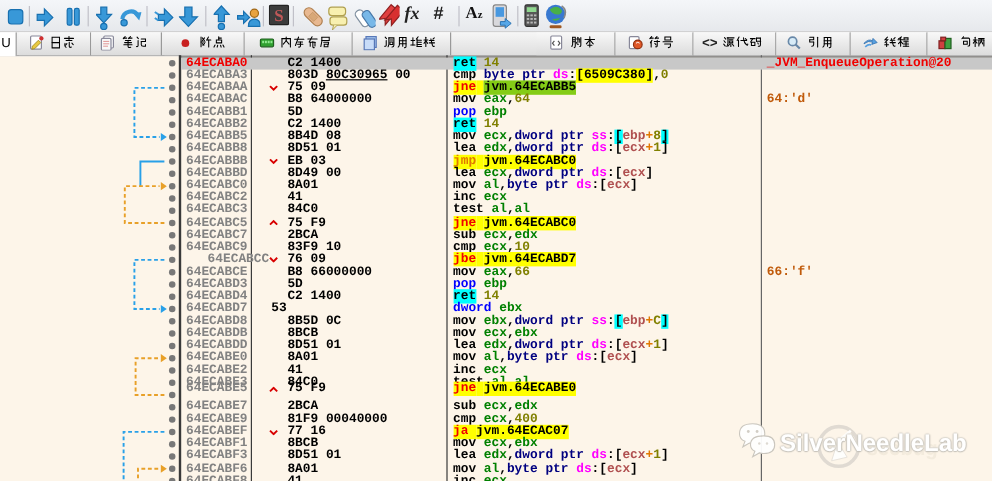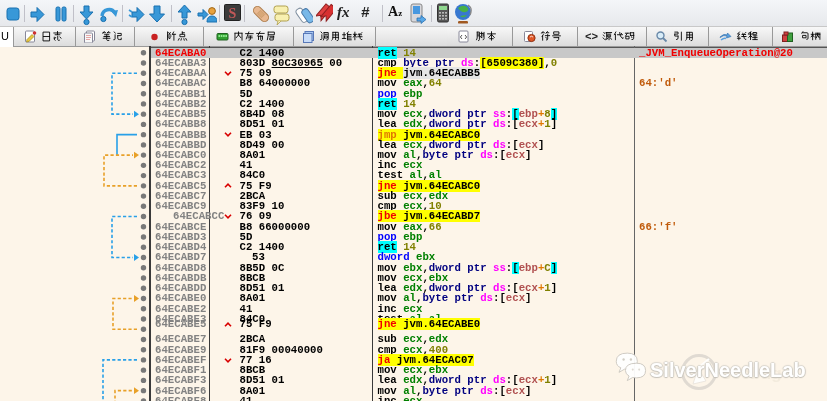--- a/index.html
+++ b/index.html
@@ -441,21 +441,21 @@
     <circle cx="143.5" cy="354.88" r="2.7" fill="#787878"></circle>
   </svg>
 <div class="colline" style="left:149px;width:2px"></div>
 <div class="colline" style="left:209px;width:1px"></div>
 <div class="colline" style="left:372px;width:1px"></div>
 <div class="colline" style="left:634px;width:1px;background:#666"></div>
 <div class="row" style="top:47.6px"><div style="position:absolute;left:151px;top:0;width:676px;height:10.6px;background:#c8c8c8"></div><div class="cell" style="left:155px;color:#f00000">64ECABA0</div><div class="cell" style="left:239.5px;color:#000">C2&nbsp;1400</div><div class="cell" style="left:377.5px"><span style="color:#000000;background:#00ffff;">ret</span><span style="color:#000000;">&nbsp;</span><span style="color:#808000;">14</span></div><div class="cell" style="left:639px;color:#f00000">_JVM_EnqueueOperation@20</div></div>
 <div class="row" style="top:57.84px"><div class="cell" style="left:155px;color:#828282">64ECABA3</div><div class="cell" style="left:239.5px;color:#000">803D&nbsp;<span style="text-decoration:underline">80C30965</span>&nbsp;00</div><div class="cell" style="left:377.5px"><span style="color:#000000;">cmp</span><span style="color:#000000;">&nbsp;</span><span style="color:#000080;">byte&nbsp;ptr</span><span style="color:#000000;">&nbsp;</span><span style="color:#ff00ff;">ds</span><span style="color:#000000;">:</span><span style="color:#000000;background:#ffff00;">[6509C380]</span><span style="color:#000000;">,</span><span style="color:#808000;">0</span></div></div>
 <div class="row" style="top:68.08px"><div class="cell" style="left:155px;color:#828282">64ECABAA</div><svg class="cell" style="left:224px;top:2.6px" width="8" height="5">
       <path d="M1,0.8 l3,3 3,-3" fill="none" stroke="#d80000" stroke-width="1.6"></path>
-    </svg><div class="cell" style="left:239.5px;color:#000">75&nbsp;09</div><div class="cell" style="left:377.5px"><span style="color:#f00000;background:#ffff00;">jne</span><span style="color:#000000;background:#ffff00;">&nbsp;</span><span style="color:#000000;background:#e5e5e5;">jvm.64ECABB5</span></div></div>
+    </svg><div class="cell" style="left:239.5px;color:#000">75&nbsp;09</div><div class="cell" style="left:377.5px"><span style="color:#f00000;background:#ffff00;">jne</span><span style="color:#000000;background:#ffff00;">&nbsp;</span><span style="color:#000000;background:#84cc16;">jvm.64ECABB5</span></div></div>
 <div class="row" style="top:78.32px"><div class="cell" style="left:155px;color:#828282">64ECABAC</div><div class="cell" style="left:239.5px;color:#000">B8&nbsp;64000000</div><div class="cell" style="left:377.5px"><span style="color:#000000;">mov</span><span style="color:#000000;">&nbsp;</span><span style="color:#008000;">eax</span><span style="color:#000000;">,</span><span style="color:#808000;">64</span></div><div class="cell" style="left:639px;color:#c05a0a">64:'d'</div></div>
 <div class="row" style="top:88.56px"><div class="cell" style="left:155px;color:#828282">64ECABB1</div><div class="cell" style="left:239.5px;color:#000">5D</div><div class="cell" style="left:377.5px"><span style="color:#0000ff;">pop</span><span style="color:#000000;">&nbsp;</span><span style="color:#008000;">ebp</span></div></div>
 <div class="row" style="top:98.8px"><div class="cell" style="left:155px;color:#828282">64ECABB2</div><div class="cell" style="left:239.5px;color:#000">C2&nbsp;1400</div><div class="cell" style="left:377.5px"><span style="color:#000000;background:#00ffff;">ret</span><span style="color:#000000;">&nbsp;</span><span style="color:#808000;">14</span></div></div>
 <div class="row" style="top:109.04px"><div class="cell" style="left:155px;color:#828282">64ECABB5</div><div class="cell" style="left:239.5px;color:#000">8B4D&nbsp;08</div><div class="cell" style="left:377.5px"><span style="color:#000000;">mov</span><span style="color:#000000;">&nbsp;</span><span style="color:#008000;">ecx</span><span style="color:#000000;">,</span><span style="color:#000080;">dword&nbsp;ptr</span><span style="color:#000000;">&nbsp;</span><span style="color:#ff00ff;">ss</span><span style="color:#000000;">:</span><span style="color:#000000;background:#00ffff;">[</span><span style="color:#b05050;">ebp</span><span style="color:#e07800;">+</span><span style="color:#808000;">8</span><span style="color:#000000;background:#00ffff;">]</span></div></div>
 <div class="row" style="top:119.28px"><div class="cell" style="left:155px;color:#828282">64ECABB8</div><div class="cell" style="left:239.5px;color:#000">8D51&nbsp;01</div><div class="cell" style="left:377.5px"><span style="color:#000000;">lea</span><span style="color:#000000;">&nbsp;</span><span style="color:#008000;">edx</span><span style="color:#000000;">,</span><span style="color:#000080;">dword&nbsp;ptr</span><span style="color:#000000;">&nbsp;</span><span style="color:#ff00ff;">ds</span><span style="color:#000000;">:</span><span style="color:#000000;">[</span><span style="color:#b05050;">ecx</span><span style="color:#e07800;">+</span><span style="color:#808000;">1</span><span style="color:#000000;">]</span></div></div>
 <div class="row" style="top:129.52px"><div class="cell" style="left:155px;color:#828282">64ECABBB</div><svg class="cell" style="left:224px;top:2.6px" width="8" height="5">
       <path d="M1,0.8 l3,3 3,-3" fill="none" stroke="#d80000" stroke-width="1.6"></path>
     </svg><div class="cell" style="left:239.5px;color:#000">EB&nbsp;03</div><div class="cell" style="left:377.5px"><span style="color:#e07800;background:#ffff00;">jmp</span><span style="color:#000000;background:#ffff00;">&nbsp;</span><span style="color:#000000;background:#ffff00;">jvm.64ECABC0</span></div></div>
 <div class="row" style="top:139.76px"><div class="cell" style="left:155px;color:#828282">64ECABBD</div><div class="cell" style="left:239.5px;color:#000">8D49&nbsp;00</div><div class="cell" style="left:377.5px"><span style="color:#000000;">lea</span><span style="color:#000000;">&nbsp;</span><span style="color:#008000;">ecx</span><span style="color:#000000;">,</span><span style="color:#000080;">dword&nbsp;ptr</span><span style="color:#000000;">&nbsp;</span><span style="color:#ff00ff;">ds</span><span style="color:#000000;">:</span><span style="color:#000000;">[</span><span style="color:#b05050;">ecx</span><span style="color:#000000;">]</span></div></div>
 <div class="row" style="top:150px"><div class="cell" style="left:155px;color:#828282">64ECABC0</div><div class="cell" style="left:239.5px;color:#000">8A01</div><div class="cell" style="left:377.5px"><span style="color:#000000;">mov</span><span style="color:#000000;">&nbsp;</span><span style="color:#008000;">al</span><span style="color:#000000;">,</span><span style="color:#000080;">byte&nbsp;ptr</span><span style="color:#000000;">&nbsp;</span><span style="color:#ff00ff;">ds</span><span style="color:#000000;">:</span><span style="color:#000000;">[</span><span style="color:#b05050;">ecx</span><span style="color:#000000;">]</span></div></div>
@@ -465,21 +465,21 @@
       <path d="M1,4.2 l3,-3 3,3" fill="none" stroke="#d80000" stroke-width="1.6"></path>
     </svg><div class="cell" style="left:239.5px;color:#000">75&nbsp;F9</div><div class="cell" style="left:377.5px"><span style="color:#f00000;background:#ffff00;">jne</span><span style="color:#000000;background:#ffff00;">&nbsp;</span><span style="color:#000000;background:#ffff00;">jvm.64ECABC0</span></div></div>
 <div class="row" style="top:190.96px"><div class="cell" style="left:155px;color:#828282">64ECABC7</div><div class="cell" style="left:239.5px;color:#000">2BCA</div><div class="cell" style="left:377.5px"><span style="color:#000000;">sub</span><span style="color:#000000;">&nbsp;</span><span style="color:#008000;">ecx</span><span style="color:#000000;">,</span><span style="color:#008000;">edx</span></div></div>
 <div class="row" style="top:201.2px"><div class="cell" style="left:155px;color:#828282">64ECABC9</div><div class="cell" style="left:239.5px;color:#000">83F9&nbsp;10</div><div class="cell" style="left:377.5px"><span style="color:#000000;">cmp</span><span style="color:#000000;">&nbsp;</span><span style="color:#008000;">ecx</span><span style="color:#000000;">,</span><span style="color:#808000;">10</span></div></div>
 <div class="row" style="top:211.44px"><div class="cell" style="left:173px;color:#828282">64ECABCC</div><svg class="cell" style="left:224px;top:2.6px" width="8" height="5">
       <path d="M1,0.8 l3,3 3,-3" fill="none" stroke="#d80000" stroke-width="1.6"></path>
     </svg><div class="cell" style="left:239.5px;color:#000">76&nbsp;09</div><div class="cell" style="left:377.5px"><span style="color:#f00000;background:#ffff00;">jbe</span><span style="color:#000000;background:#ffff00;">&nbsp;</span><span style="color:#000000;background:#ffff00;">jvm.64ECABD7</span></div></div>
 <div class="row" style="top:221.68px"><div class="cell" style="left:155px;color:#828282">64ECABCE</div><div class="cell" style="left:239.5px;color:#000">B8&nbsp;66000000</div><div class="cell" style="left:377.5px"><span style="color:#000000;">mov</span><span style="color:#000000;">&nbsp;</span><span style="color:#008000;">eax</span><span style="color:#000000;">,</span><span style="color:#808000;">66</span></div><div class="cell" style="left:639px;color:#c05a0a">66:'f'</div></div>
 <div class="row" style="top:231.92px"><div class="cell" style="left:155px;color:#828282">64ECABD3</div><div class="cell" style="left:239.5px;color:#000">5D</div><div class="cell" style="left:377.5px"><span style="color:#0000ff;">pop</span><span style="color:#000000;">&nbsp;</span><span style="color:#008000;">ebp</span></div></div>
 <div class="row" style="top:242.16px"><div class="cell" style="left:155px;color:#828282">64ECABD4</div><div class="cell" style="left:239.5px;color:#000">C2&nbsp;1400</div><div class="cell" style="left:377.5px"><span style="color:#000000;background:#00ffff;">ret</span><span style="color:#000000;">&nbsp;</span><span style="color:#808000;">14</span></div></div>
-<div class="row" style="top:252.4px"><div class="cell" style="left:155px;color:#828282">64ECABD7</div><div class="cell" style="left:252px;color:#000">53</div><div class="cell" style="left:377.5px"><span style="color:#0000ff;">dword</span><span style="color:#000000;">&nbsp;</span><span style="color:#008000;">ebx</span></div></div>
+<div class="row" style="top:252.4px"><div class="cell" style="left:155px;color:#828282">64ECABD7</div><div class="cell" style="left:226px;color:#000">53</div><div class="cell" style="left:377.5px"><span style="color:#0000ff;">dword</span><span style="color:#000000;">&nbsp;</span><span style="color:#008000;">ebx</span></div></div>
 <div class="row" style="top:262.64px"><div class="cell" style="left:155px;color:#828282">64ECABD8</div><div class="cell" style="left:239.5px;color:#000">8B5D&nbsp;0C</div><div class="cell" style="left:377.5px"><span style="color:#000000;">mov</span><span style="color:#000000;">&nbsp;</span><span style="color:#008000;">ebx</span><span style="color:#000000;">,</span><span style="color:#000080;">dword&nbsp;ptr</span><span style="color:#000000;">&nbsp;</span><span style="color:#ff00ff;">ss</span><span style="color:#000000;">:</span><span style="color:#000000;background:#00ffff;">[</span><span style="color:#b05050;">ebp</span><span style="color:#e07800;">+</span><span style="color:#808000;">C</span><span style="color:#000000;background:#00ffff;">]</span></div></div>
 <div class="row" style="top:272.88px"><div class="cell" style="left:155px;color:#828282">64ECABDB</div><div class="cell" style="left:239.5px;color:#000">8BCB</div><div class="cell" style="left:377.5px"><span style="color:#000000;">mov</span><span style="color:#000000;">&nbsp;</span><span style="color:#008000;">ecx</span><span style="color:#000000;">,</span><span style="color:#008000;">ebx</span></div></div>
 <div class="row" style="top:283.12px"><div class="cell" style="left:155px;color:#828282">64ECABDD</div><div class="cell" style="left:239.5px;color:#000">8D51&nbsp;01</div><div class="cell" style="left:377.5px"><span style="color:#000000;">lea</span><span style="color:#000000;">&nbsp;</span><span style="color:#008000;">edx</span><span style="color:#000000;">,</span><span style="color:#000080;">dword&nbsp;ptr</span><span style="color:#000000;">&nbsp;</span><span style="color:#ff00ff;">ds</span><span style="color:#000000;">:</span><span style="color:#000000;">[</span><span style="color:#b05050;">ecx</span><span style="color:#e07800;">+</span><span style="color:#808000;">1</span><span style="color:#000000;">]</span></div></div>
 <div class="row" style="top:293.36px"><div class="cell" style="left:155px;color:#828282">64ECABE0</div><div class="cell" style="left:239.5px;color:#000">8A01</div><div class="cell" style="left:377.5px"><span style="color:#000000;">mov</span><span style="color:#000000;">&nbsp;</span><span style="color:#008000;">al</span><span style="color:#000000;">,</span><span style="color:#000080;">byte&nbsp;ptr</span><span style="color:#000000;">&nbsp;</span><span style="color:#ff00ff;">ds</span><span style="color:#000000;">:</span><span style="color:#000000;">[</span><span style="color:#b05050;">ecx</span><span style="color:#000000;">]</span></div></div>
 <div class="row" style="top:303.6px"><div class="cell" style="left:155px;color:#828282">64ECABE2</div><div class="cell" style="left:239.5px;color:#000">41</div><div class="cell" style="left:377.5px"><span style="color:#000000;">inc</span><span style="color:#000000;">&nbsp;</span><span style="color:#008000;">ecx</span></div></div>
 <div class="row" style="top:313.84px"><div class="cell" style="left:155px;color:#828282">64ECABE3</div><div class="cell" style="left:239.5px;color:#000">84C0</div><div class="cell" style="left:377.5px"><span style="color:#000000;">test</span><span style="color:#000000;">&nbsp;</span><span style="color:#008000;">al</span><span style="color:#000000;">,</span><span style="color:#008000;">al</span></div></div>
 <div class="row" style="top:319px"><div class="cell" style="left:155px;color:#828282">64ECABE5</div><svg class="cell" style="left:224px;top:2.6px" width="8" height="5">
       <path d="M1,4.2 l3,-3 3,3" fill="none" stroke="#d80000" stroke-width="1.6"></path>
     </svg><div class="cell" style="left:239.5px;color:#000">75&nbsp;F9</div><div class="cell" style="left:377.5px"><span style="color:#f00000;background:#ffff00;">jne</span><span style="color:#000000;background:#ffff00;">&nbsp;</span><span style="color:#000000;background:#ffff00;">jvm.64ECABE0</span></div></div>
 <div class="row" style="top:334.32px"><div class="cell" style="left:155px;color:#828282">64ECABE7</div><div class="cell" style="left:239.5px;color:#000">2BCA</div><div class="cell" style="left:377.5px"><span style="color:#000000;">sub</span><span style="color:#000000;">&nbsp;</span><span style="color:#008000;">ecx</span><span style="color:#000000;">,</span><span style="color:#008000;">edx</span></div></div>

